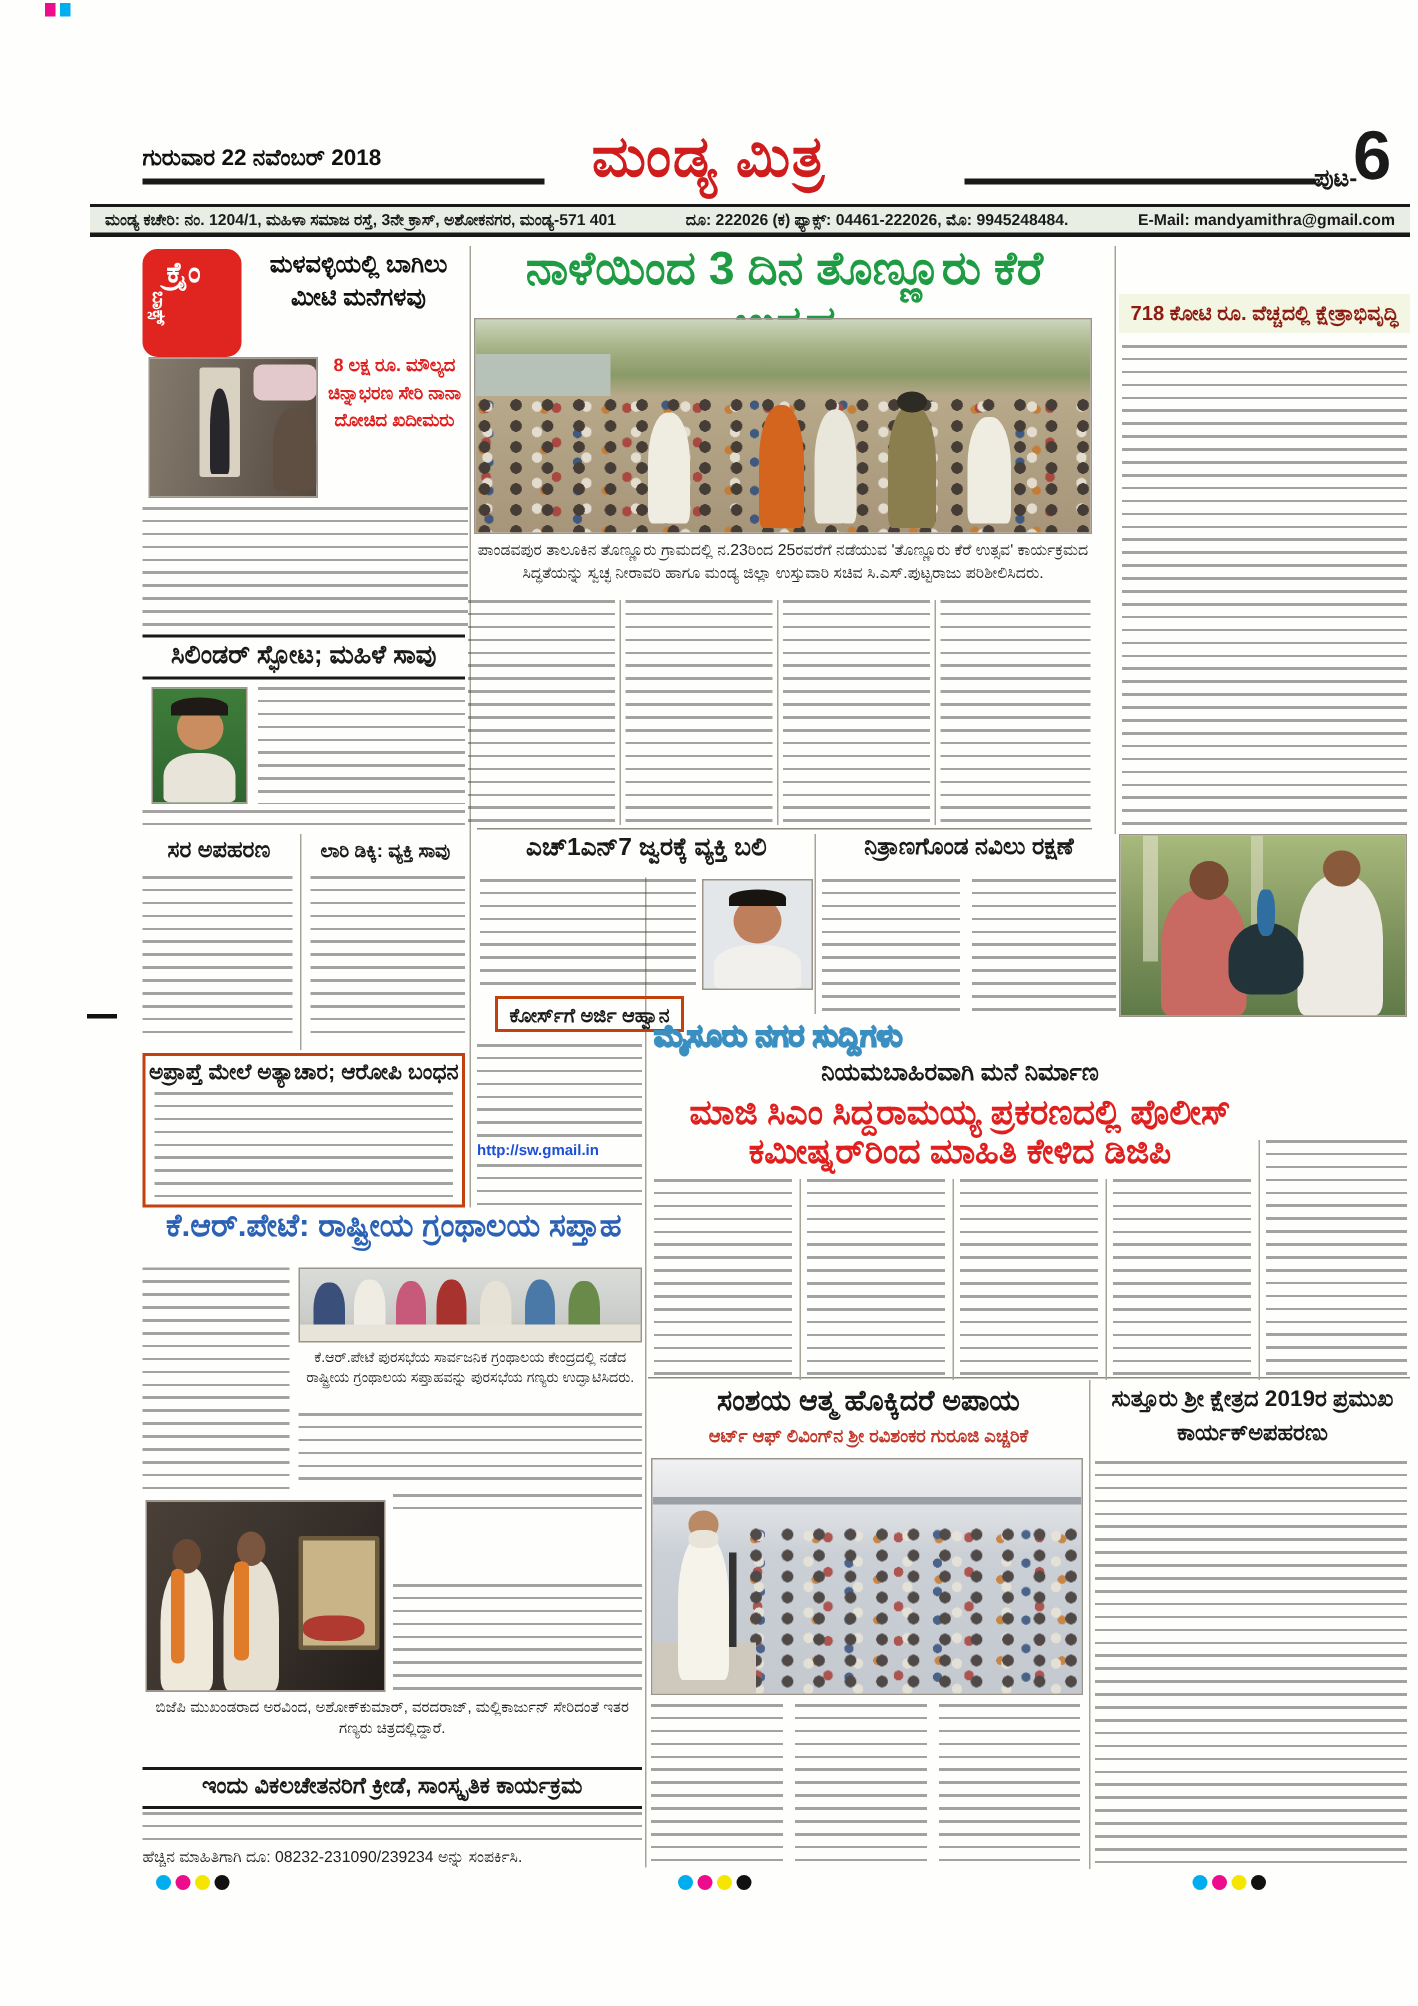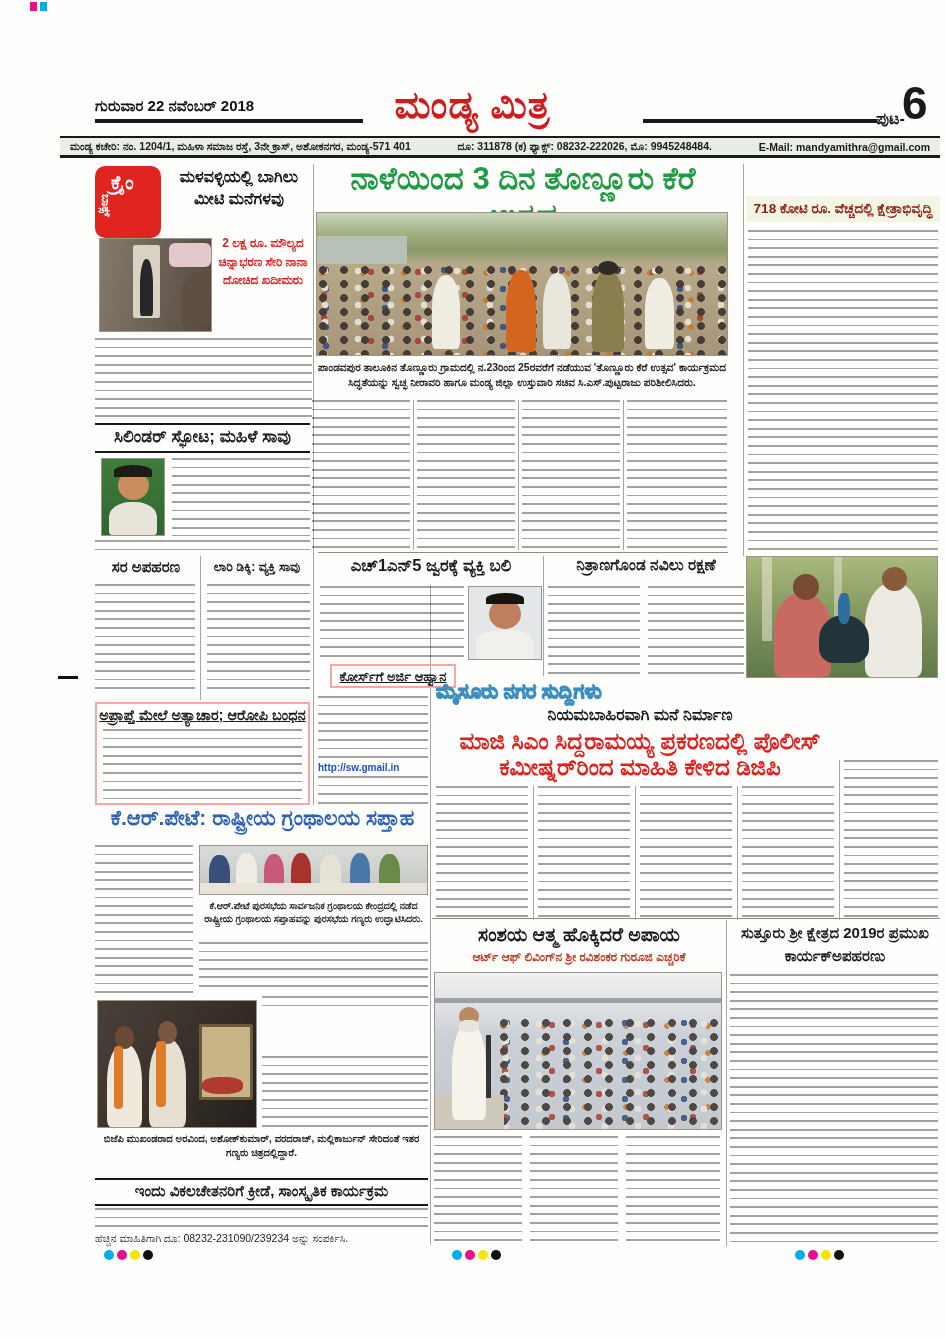--- a/index.html
+++ b/index.html
@@ -17,22 +17,22 @@
   .fig{position:absolute;border-radius:45% 45% 10% 10%;}
   .head{position:absolute;border-radius:50%;}
   .dots{background-image:
     radial-gradient(circle 4px  at 6px 6px,#3a322e 92%,transparent),
     radial-gradient(circle 3.6px at 8px 7px,#e9e4d8 92%,transparent),
     radial-gradient(circle 3.4px at 7px 8px,#a8403a 92%,transparent),
     radial-gradient(circle 3.2px at 9px 6px,#34517e 92%,transparent),
     radial-gradient(circle 3px  at 5px 9px,#c77a2f 92%,transparent);
     background-size:21px 14px,33px 17px,47px 23px,59px 19px,41px 27px;}
   .dot{position:absolute;width:10px;height:10px;border-radius:50%;}
-  .caption{font-size:10px;font-weight:bold;line-height:1.4;color:#222;text-align:center;}
-  .boxhead{border:2px solid #fca5a5;box-sizing:border-box;text-decoration:underline;}
+  .caption{font-size:10px;font-weight:normal;line-height:1.4;color:#222;text-align:center;}
+  .boxhead{border:2px solid #c2410c;box-sizing:border-box;}
   .outline-title{color:#eaf4fb;-webkit-text-stroke:1.2px #3a8fc0;text-shadow:0 0 1px #3a8fc0;}
 </style>
 </head>
 <body>
 
 <div id="page">
 
   <div class="abs" style="left:30px;top:2px;width:7px;height:9px;background:#ec0c8c;"></div>
   <div class="abs" style="left:40px;top:2px;width:7px;height:9px;background:#00adee;"></div>
   <div class="abs" style="left:58px;top:676px;width:20px;height:3px;background:#111;"></div>
@@ -40,39 +40,39 @@
   <div class="abs b" style="left:95px;top:97px;font-size:15px;color:#111;">ಗುರುವಾರ 22 ನವೆಂಬರ್ 2018</div>
   <div class="abs rule" style="left:95px;top:119px;width:268px;height:4px;"></div>
   <div class="abs b ctr" style="left:330px;top:84px;width:285px;font-size:38px;color:#cf1d1d;letter-spacing:1px;">ಮಂಡ್ಯ ಮಿತ್ರ</div>
   <div class="abs rule" style="left:643px;top:119px;width:234px;height:4px;"></div>
   <div class="abs b" style="left:876px;top:110px;font-size:16px;">ಪುಟ-</div>
   <div class="abs b" style="left:902px;top:80px;font-size:46px;line-height:1;">6</div>
 
   <div class="abs" style="left:60px;top:136px;width:880px;height:22px;background:#e9eee5;border-top:2px solid #191919;border-bottom:3px solid #191919;
               display:flex;justify-content:space-between;align-items:center;padding:0 10px;box-sizing:border-box;">
     <span class="b" style="font-size:10.5px;">ಮಂಡ್ಯ ಕಚೇರಿ: ನಂ. 1204/1, ಮಹಿಳಾ ಸಮಾಜ ರಸ್ತೆ, 3ನೇ ಕ್ರಾಸ್, ಅಶೋಕನಗರ, ಮಂಡ್ಯ-571 401</span>
-    <span class="b" style="font-size:10.5px;">ದೂ: 311878 (ಕ) ಫ್ಯಾಕ್ಸ್: 08232-222026, ಮೊ: 9945248484.</span>
+    <span class="b" style="font-size:10.5px;">ದೂ: 222026 (ಕ) ಫ್ಯಾಕ್ಸ್: 04461-222026, ಮೊ: 9945248484.</span>
     <span class="b" style="font-size:10.5px;">E-Mail: mandyamithra@gmail.com</span>
   </div>
 
   <div class="abs vline" style="left:313px;top:164px;height:641px;"></div>
   <div class="abs vline" style="left:743px;top:164px;height:392px;"></div>
   <div class="abs vline" style="left:430px;top:585px;height:660px;"></div>
   <div class="abs vline" style="left:543px;top:556px;height:120px;"></div>
   <div class="abs vline" style="left:200px;top:556px;height:144px;"></div>
   <div class="abs vline" style="left:726px;top:920px;height:326px;"></div>
   <div class="abs hline" style="left:318px;top:552px;width:410px;"></div>
   <div class="abs hline" style="left:432px;top:918px;width:508px;"></div>
 
   <div class="abs" style="left:95px;top:166px;width:66px;height:72px;background:#e02521;border-radius:10px;">
     <span class="b" style="position:absolute;left:16px;top:6px;color:#fff;font-size:19px;">ಕ್ರೈಂ</span>
     <span class="b" style="position:absolute;left:4px;top:28px;color:#fff;font-size:12px;writing-mode:vertical-rl;">ಬಾಕ್ಸ್</span>
   </div>
   <div class="abs b ctr" style="left:166px;top:166px;width:146px;font-size:16px;line-height:1.35;color:#111;">ಮಳವಳ್ಳಿಯಲ್ಲಿ ಬಾಗಿಲು ಮೀಟಿ ಮನೆಗಳವು</div>
-  <div class="abs b ctr" style="left:214px;top:234px;width:98px;font-size:12px;line-height:1.55;color:#e01f1f;">2 ಲಕ್ಷ ರೂ. ಮೌಲ್ಯದ ಚಿನ್ನಾಭರಣ ಸೇರಿ ನಾನಾ ದೋಚಿದ ಖದೀಮರು</div>
+  <div class="abs b ctr" style="left:214px;top:234px;width:98px;font-size:12px;line-height:1.55;color:#e01f1f;">8 ಲಕ್ಷ ರೂ. ಮೌಲ್ಯದ ಚಿನ್ನಾಭರಣ ಸೇರಿ ನಾನಾ ದೋಚಿದ ಖದೀಮರು</div>
 
   <div class="abs photo" style="left:99px;top:238px;width:113px;height:94px;background:linear-gradient(100deg,#847a6c 0%,#6e645a 45%,#56493e 100%);">
     <span class="fig" style="left:30%;top:6%;width:24%;height:80%;background:#d9d2c2;border-radius:2px;"></span>
     <span class="fig" style="left:36%;top:22%;width:12%;height:62%;background:#26262b;"></span>
     <span class="fig" style="left:62%;top:4%;width:38%;height:26%;background:#e3c9cc;border-radius:6px;"></span>
     <span class="fig" style="left:74%;top:36%;width:26%;height:60%;background:#5e4f42;"></span>
   </div>
   <div class="abs greek" style="left:95px;top:338px;width:217px;height:82px;"></div>
 
   <div class="abs rule" style="left:95px;top:423px;width:215px;height:2px;"></div>
@@ -115,21 +115,21 @@
   <div class="abs greek" style="left:417px;top:400px;width:98px;height:150px;"></div>
   <div class="abs greek" style="left:522px;top:400px;width:98px;height:150px;"></div>
   <div class="abs greek" style="left:627px;top:400px;width:100px;height:150px;"></div>
   <div class="abs vline" style="left:413px;top:400px;height:150px;"></div>
   <div class="abs vline" style="left:518px;top:400px;height:150px;"></div>
   <div class="abs vline" style="left:623px;top:400px;height:150px;"></div>
 
   <div class="abs b ctr" style="left:746px;top:196px;width:194px;height:26px;line-height:26px;font-size:13.5px;color:#8e1b12;background:#f3f6e2;white-space:nowrap;">718 ಕೋಟಿ ರೂ. ವೆಚ್ಚದಲ್ಲಿ ಕ್ಷೇತ್ರಾಭಿವೃದ್ಧಿ</div>
   <div class="abs greek" style="left:748px;top:230px;width:190px;height:322px;"></div>
 
-  <div class="abs b ctr" style="left:320px;top:556px;width:222px;font-size:16.5px;">ಎಚ್1ಎನ್5 ಜ್ವರಕ್ಕೆ ವ್ಯಕ್ತಿ ಬಲಿ</div>
+  <div class="abs b ctr" style="left:320px;top:556px;width:222px;font-size:16.5px;">ಎಚ್1ಎನ್7 ಜ್ವರಕ್ಕೆ ವ್ಯಕ್ತಿ ಬಲಿ</div>
   <div class="abs greek" style="left:320px;top:586px;width:144px;height:72px;"></div>
   <div class="abs photo" style="left:468px;top:586px;width:74px;height:74px;background:#e4e7ea;">
     <span class="head" style="left:28%;top:16%;width:44%;height:42%;background:#bd7f5c;"></span>
     <span class="fig" style="left:24%;top:8%;width:52%;height:16%;background:#18140f;border-radius:50% 50% 0 0;"></span>
     <span class="fig" style="left:10%;top:60%;width:80%;height:40%;background:#f2f0ec;"></span>
   </div>
 
   <div class="abs boxhead ctr b" style="left:330px;top:664px;width:126px;height:24px;line-height:22px;font-size:13px;">ಕೋರ್ಸ್‌ಗೆ ಅರ್ಜಿ ಆಹ್ವಾನ</div>
   <div class="abs greek" style="left:318px;top:696px;width:110px;height:64px;"></div>
   <div class="abs b" style="left:318px;top:762px;width:110px;font-size:10px;color:#1d4fd7;">http://sw.gmail.in</div>

